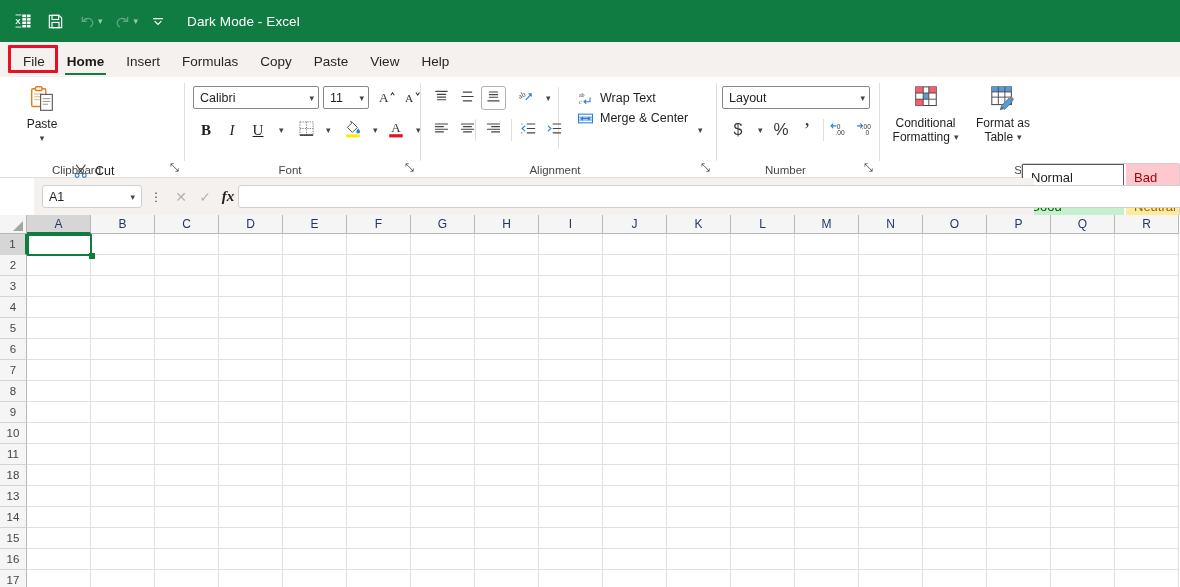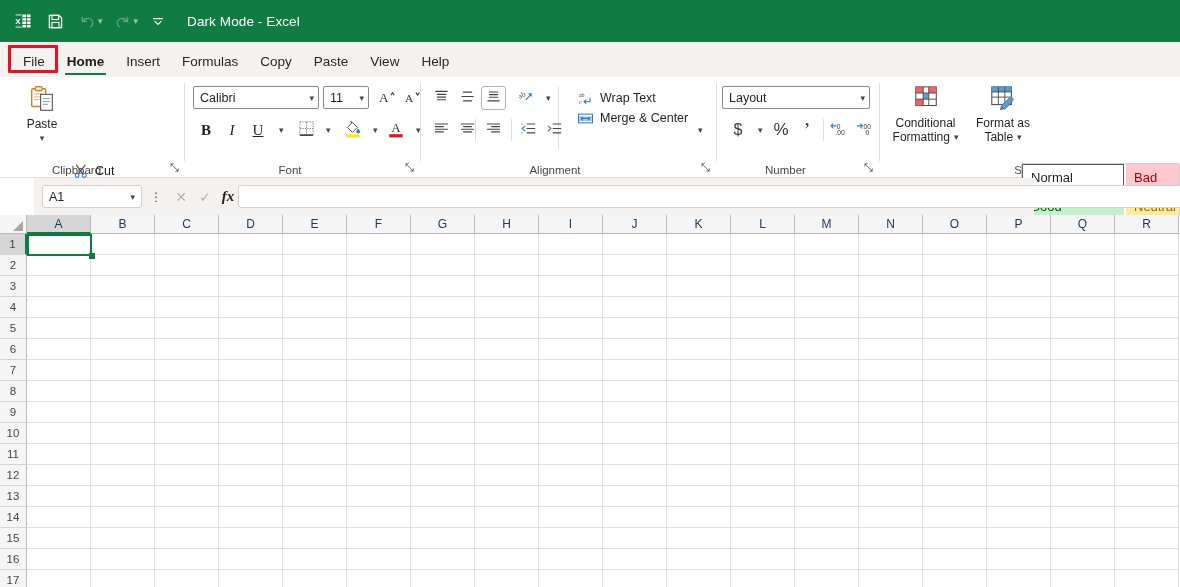--- a/index.html
+++ b/index.html
@@ -631,21 +631,21 @@
       <div class="rowhdr">2</div>
       <div class="rowhdr">3</div>
       <div class="rowhdr">4</div>
       <div class="rowhdr">5</div>
       <div class="rowhdr">6</div>
       <div class="rowhdr">7</div>
       <div class="rowhdr">8</div>
       <div class="rowhdr">9</div>
       <div class="rowhdr">10</div>
       <div class="rowhdr">11</div>
-      <div class="rowhdr">12</div>
+      <div class="rowhdr">18</div>
       <div class="rowhdr">13</div>
       <div class="rowhdr">14</div>
       <div class="rowhdr">15</div>
       <div class="rowhdr">16</div>
       <div class="rowhdr">17</div>
     </div>
   <div class="cells">
       <div class="cellrow">
         <div class="cell" style="width: 64px;"></div>
         <div class="cell" style="width: 64px;"></div>

